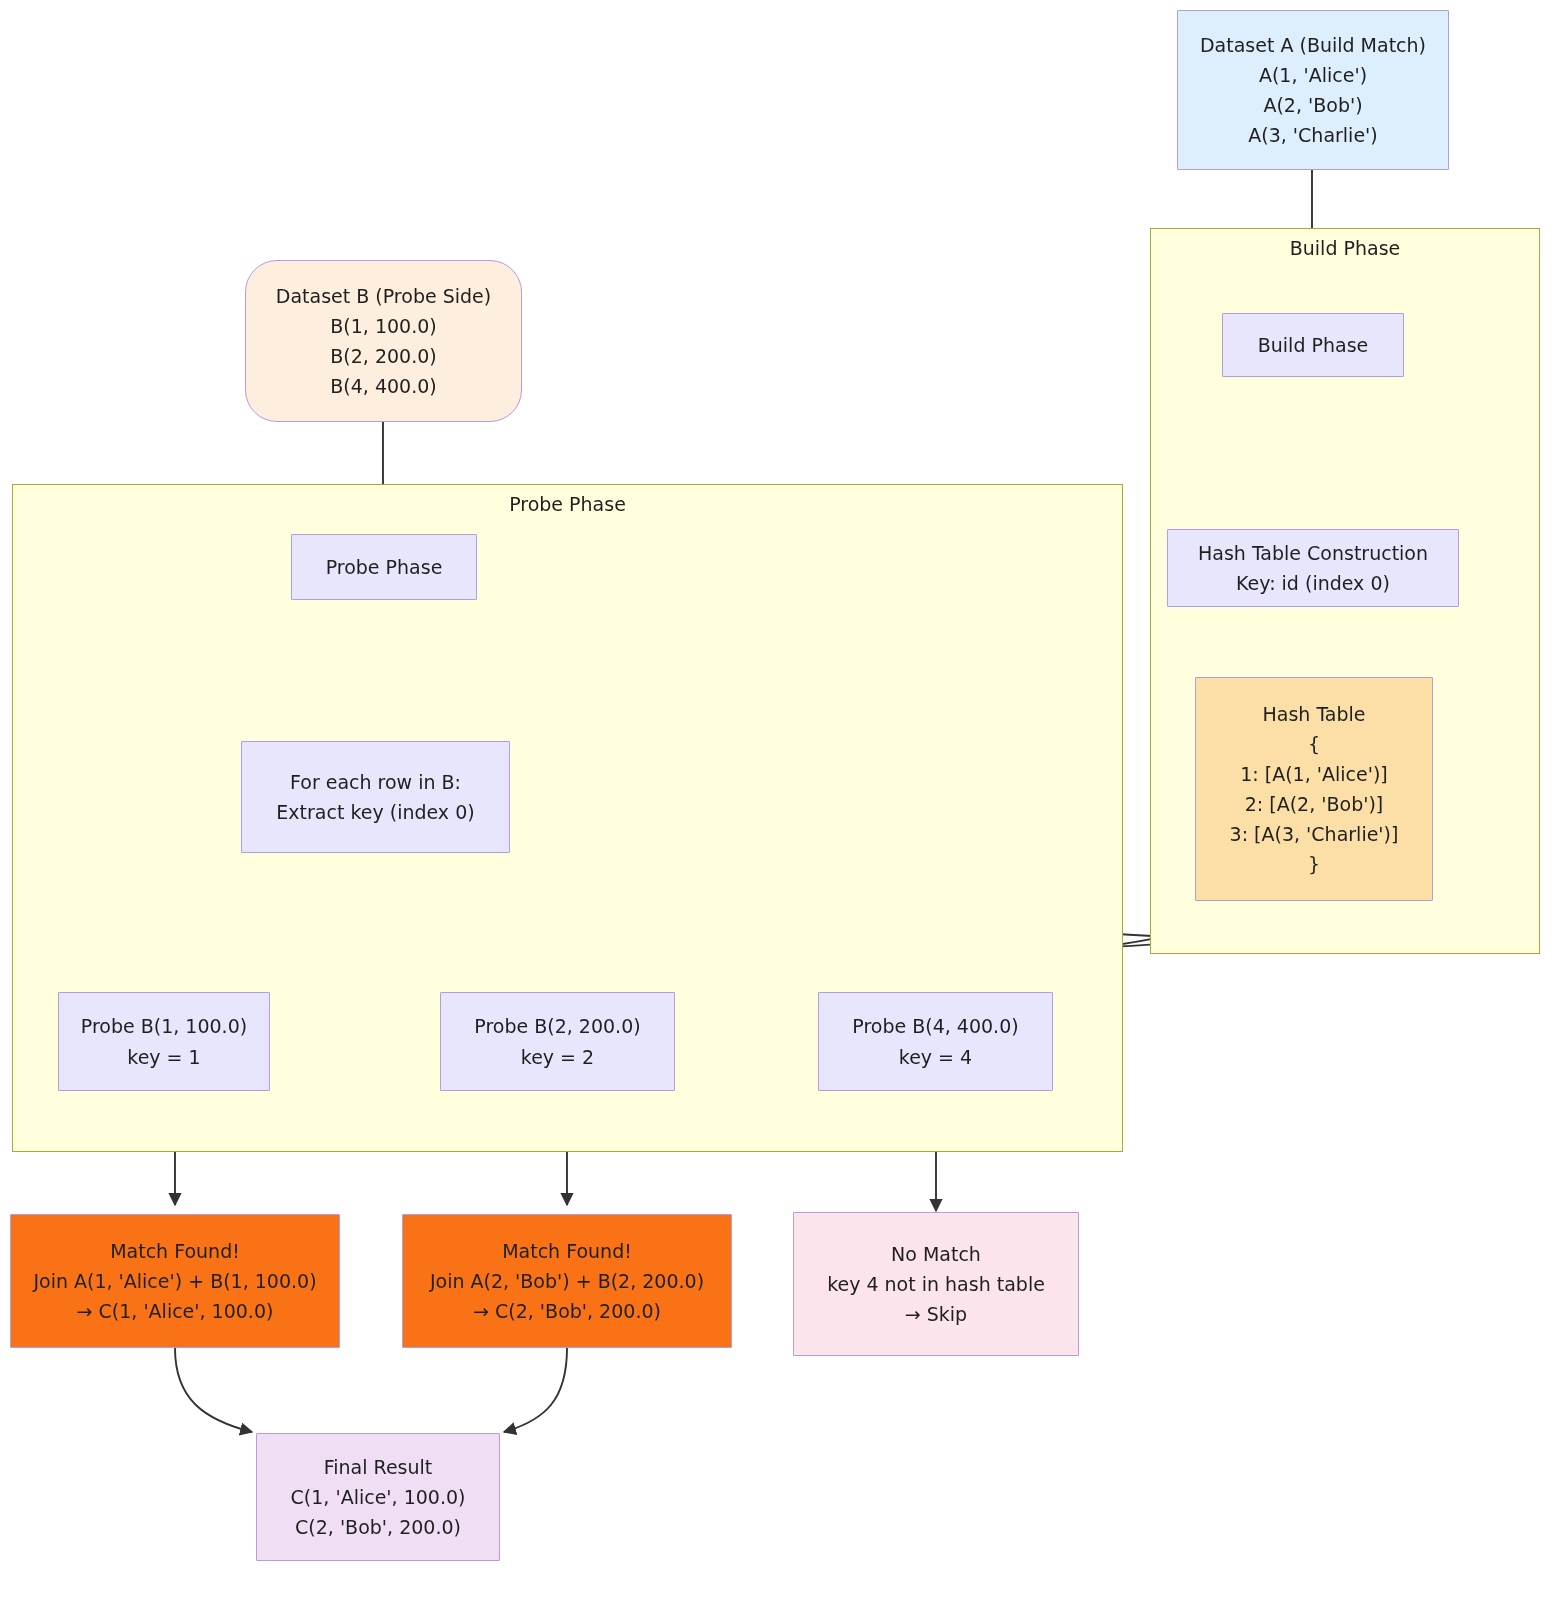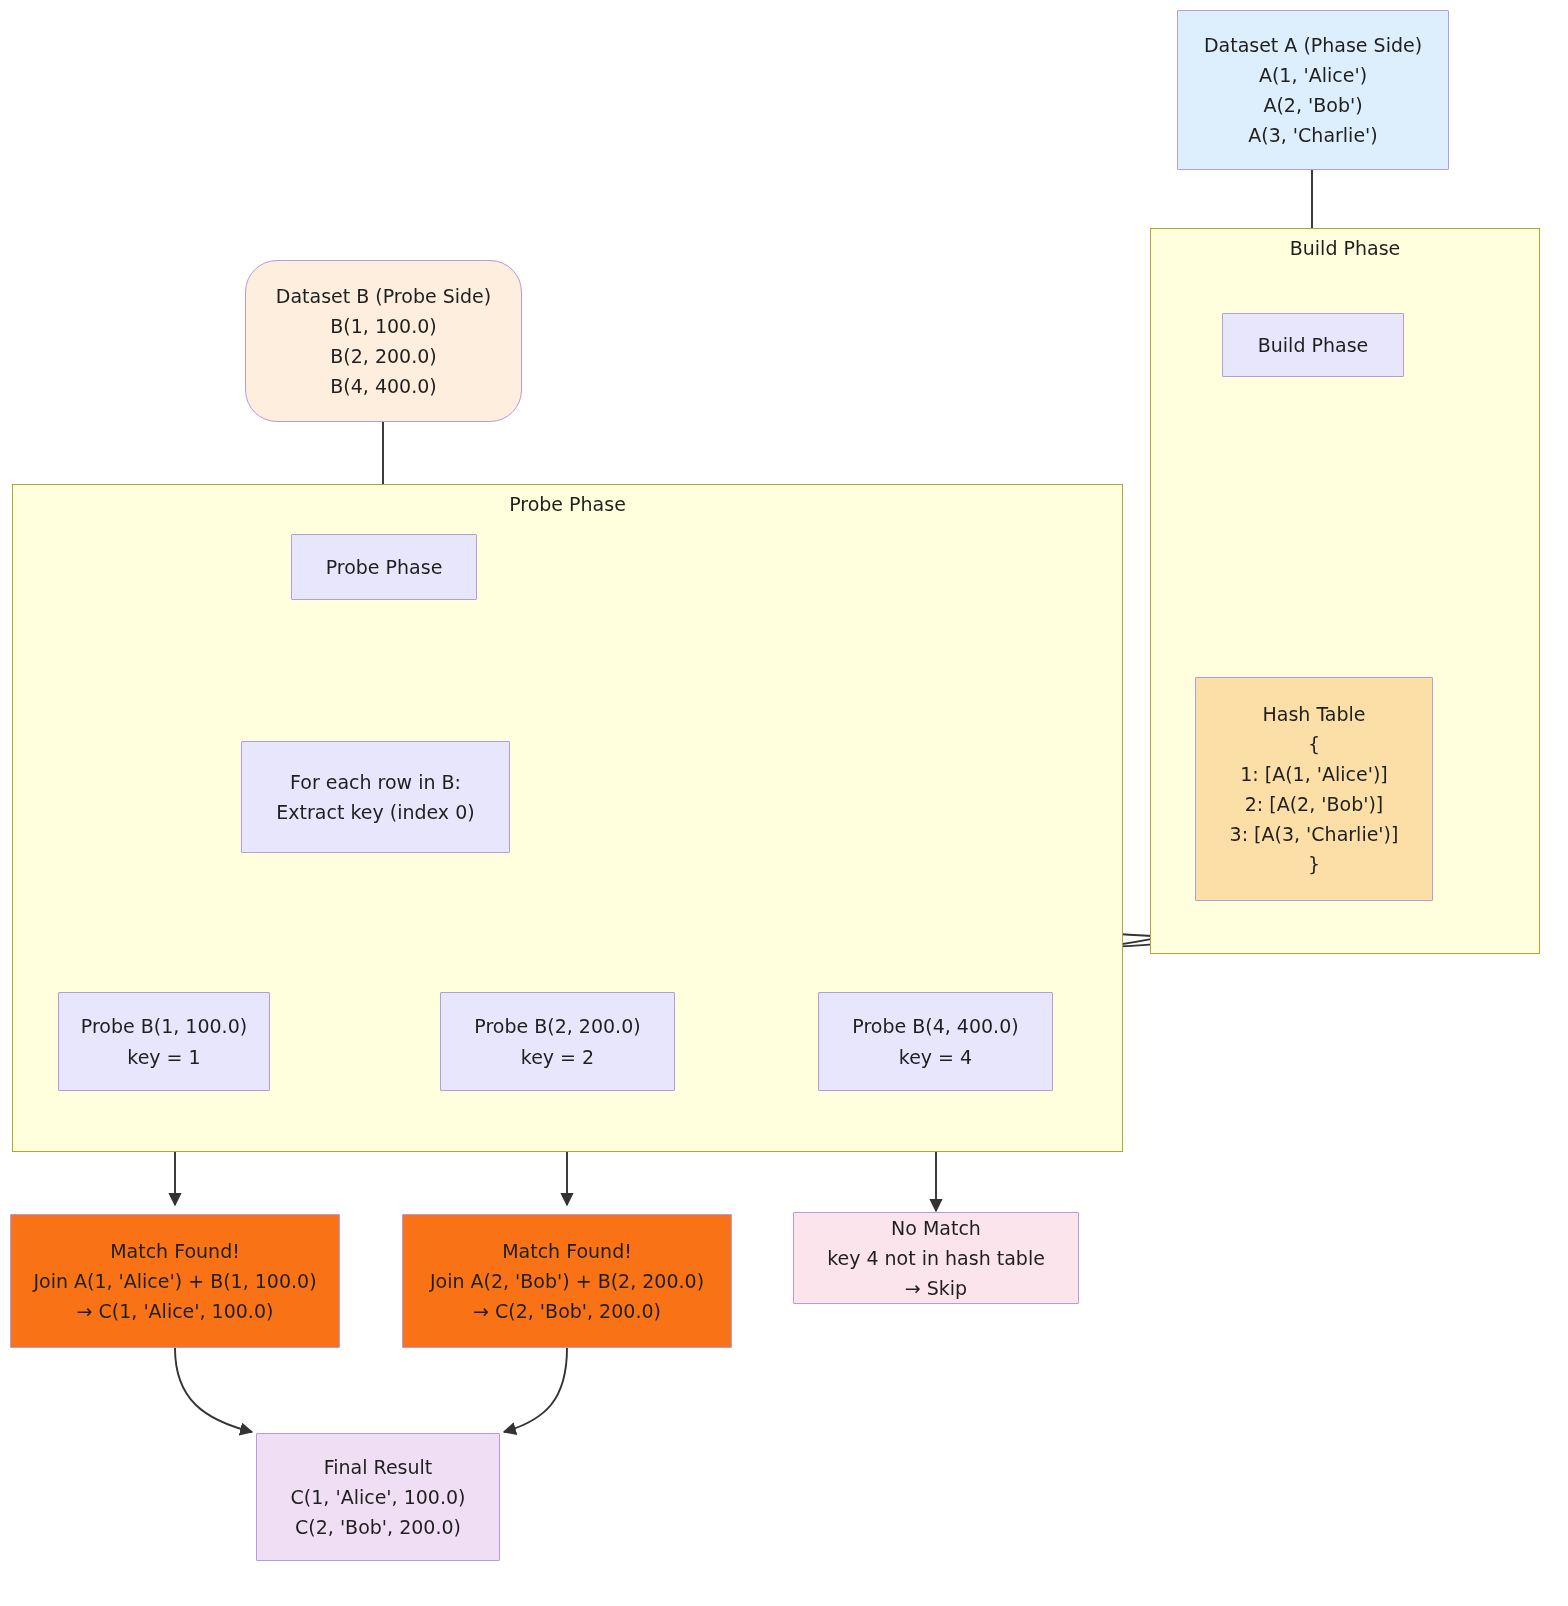--- a/index.html
+++ b/index.html
@@ -112,30 +112,34 @@
 
   <div class="subgraph sg-build" style="left:1150px; top:228px; width:390px; height:726px;">
     <div class="subgraph-label">Build Phase</div>
   </div>
 
   <div class="subgraph sg-probe" style="left:12px; top:484px; width:1111px; height:668px;">
     <div class="subgraph-label">Probe Phase</div>
   </div>
 
   <div class="node fill-blue" style="left:1177px; top:10px; width:272px; height:160px;">
-    <span class="ln">Dataset A (Phase Side)</span>
+    <span class="ln">Dataset A (Build Match)</span>
     <span class="ln">A(1, 'Alice')</span>
     <span class="ln">A(2, 'Bob')</span>
     <span class="ln">A(3, 'Charlie')</span>
   </div>
 
   <div class="node fill-lav" style="left:1222px; top:313px; width:182px; height:64px;">
     <span class="ln">Build Phase</span>
   </div>
 
+  <div class="node fill-lav" style="left:1167px; top:529px; width:292px; height:78px;">
+    <span class="ln">Hash Table Construction</span>
+    <span class="ln">Key: id (index 0)</span>
+  </div>
 
   <div class="node fill-amber" style="left:1195px; top:677px; width:238px; height:224px;">
     <span class="ln">Hash Table</span>
     <span class="ln">{</span>
     <span class="ln">1: [A(1, 'Alice')]</span>
     <span class="ln">2: [A(2, 'Bob')]</span>
     <span class="ln">3: [A(3, 'Charlie')]</span>
     <span class="ln">}</span>
   </div>
 
@@ -175,21 +179,21 @@
     <span class="ln wrap">Join A(1, 'Alice') + B(1, 100.0)</span>
     <span class="ln">→ C(1, 'Alice', 100.0)</span>
   </div>
 
   <div class="node fill-green" style="left:402px; top:1214px; width:330px; height:134px;">
     <span class="ln">Match Found!</span>
     <span class="ln wrap">Join A(2, 'Bob') + B(2, 200.0)</span>
     <span class="ln">→ C(2, 'Bob', 200.0)</span>
   </div>
 
-  <div class="node fill-pink" style="left:793px; top:1212px; width:286px; height:92px;">
+  <div class="node fill-pink" style="left:793px; top:1212px; width:286px; height:144px;">
     <span class="ln">No Match</span>
     <span class="ln">key 4 not in hash table</span>
     <span class="ln">→ Skip</span>
   </div>
 
   <div class="node fill-purple" style="left:256px; top:1433px; width:244px; height:128px;">
     <span class="ln">Final Result</span>
     <span class="ln">C(1, 'Alice', 100.0)</span>
     <span class="ln">C(2, 'Bob', 200.0)</span>
   </div>

